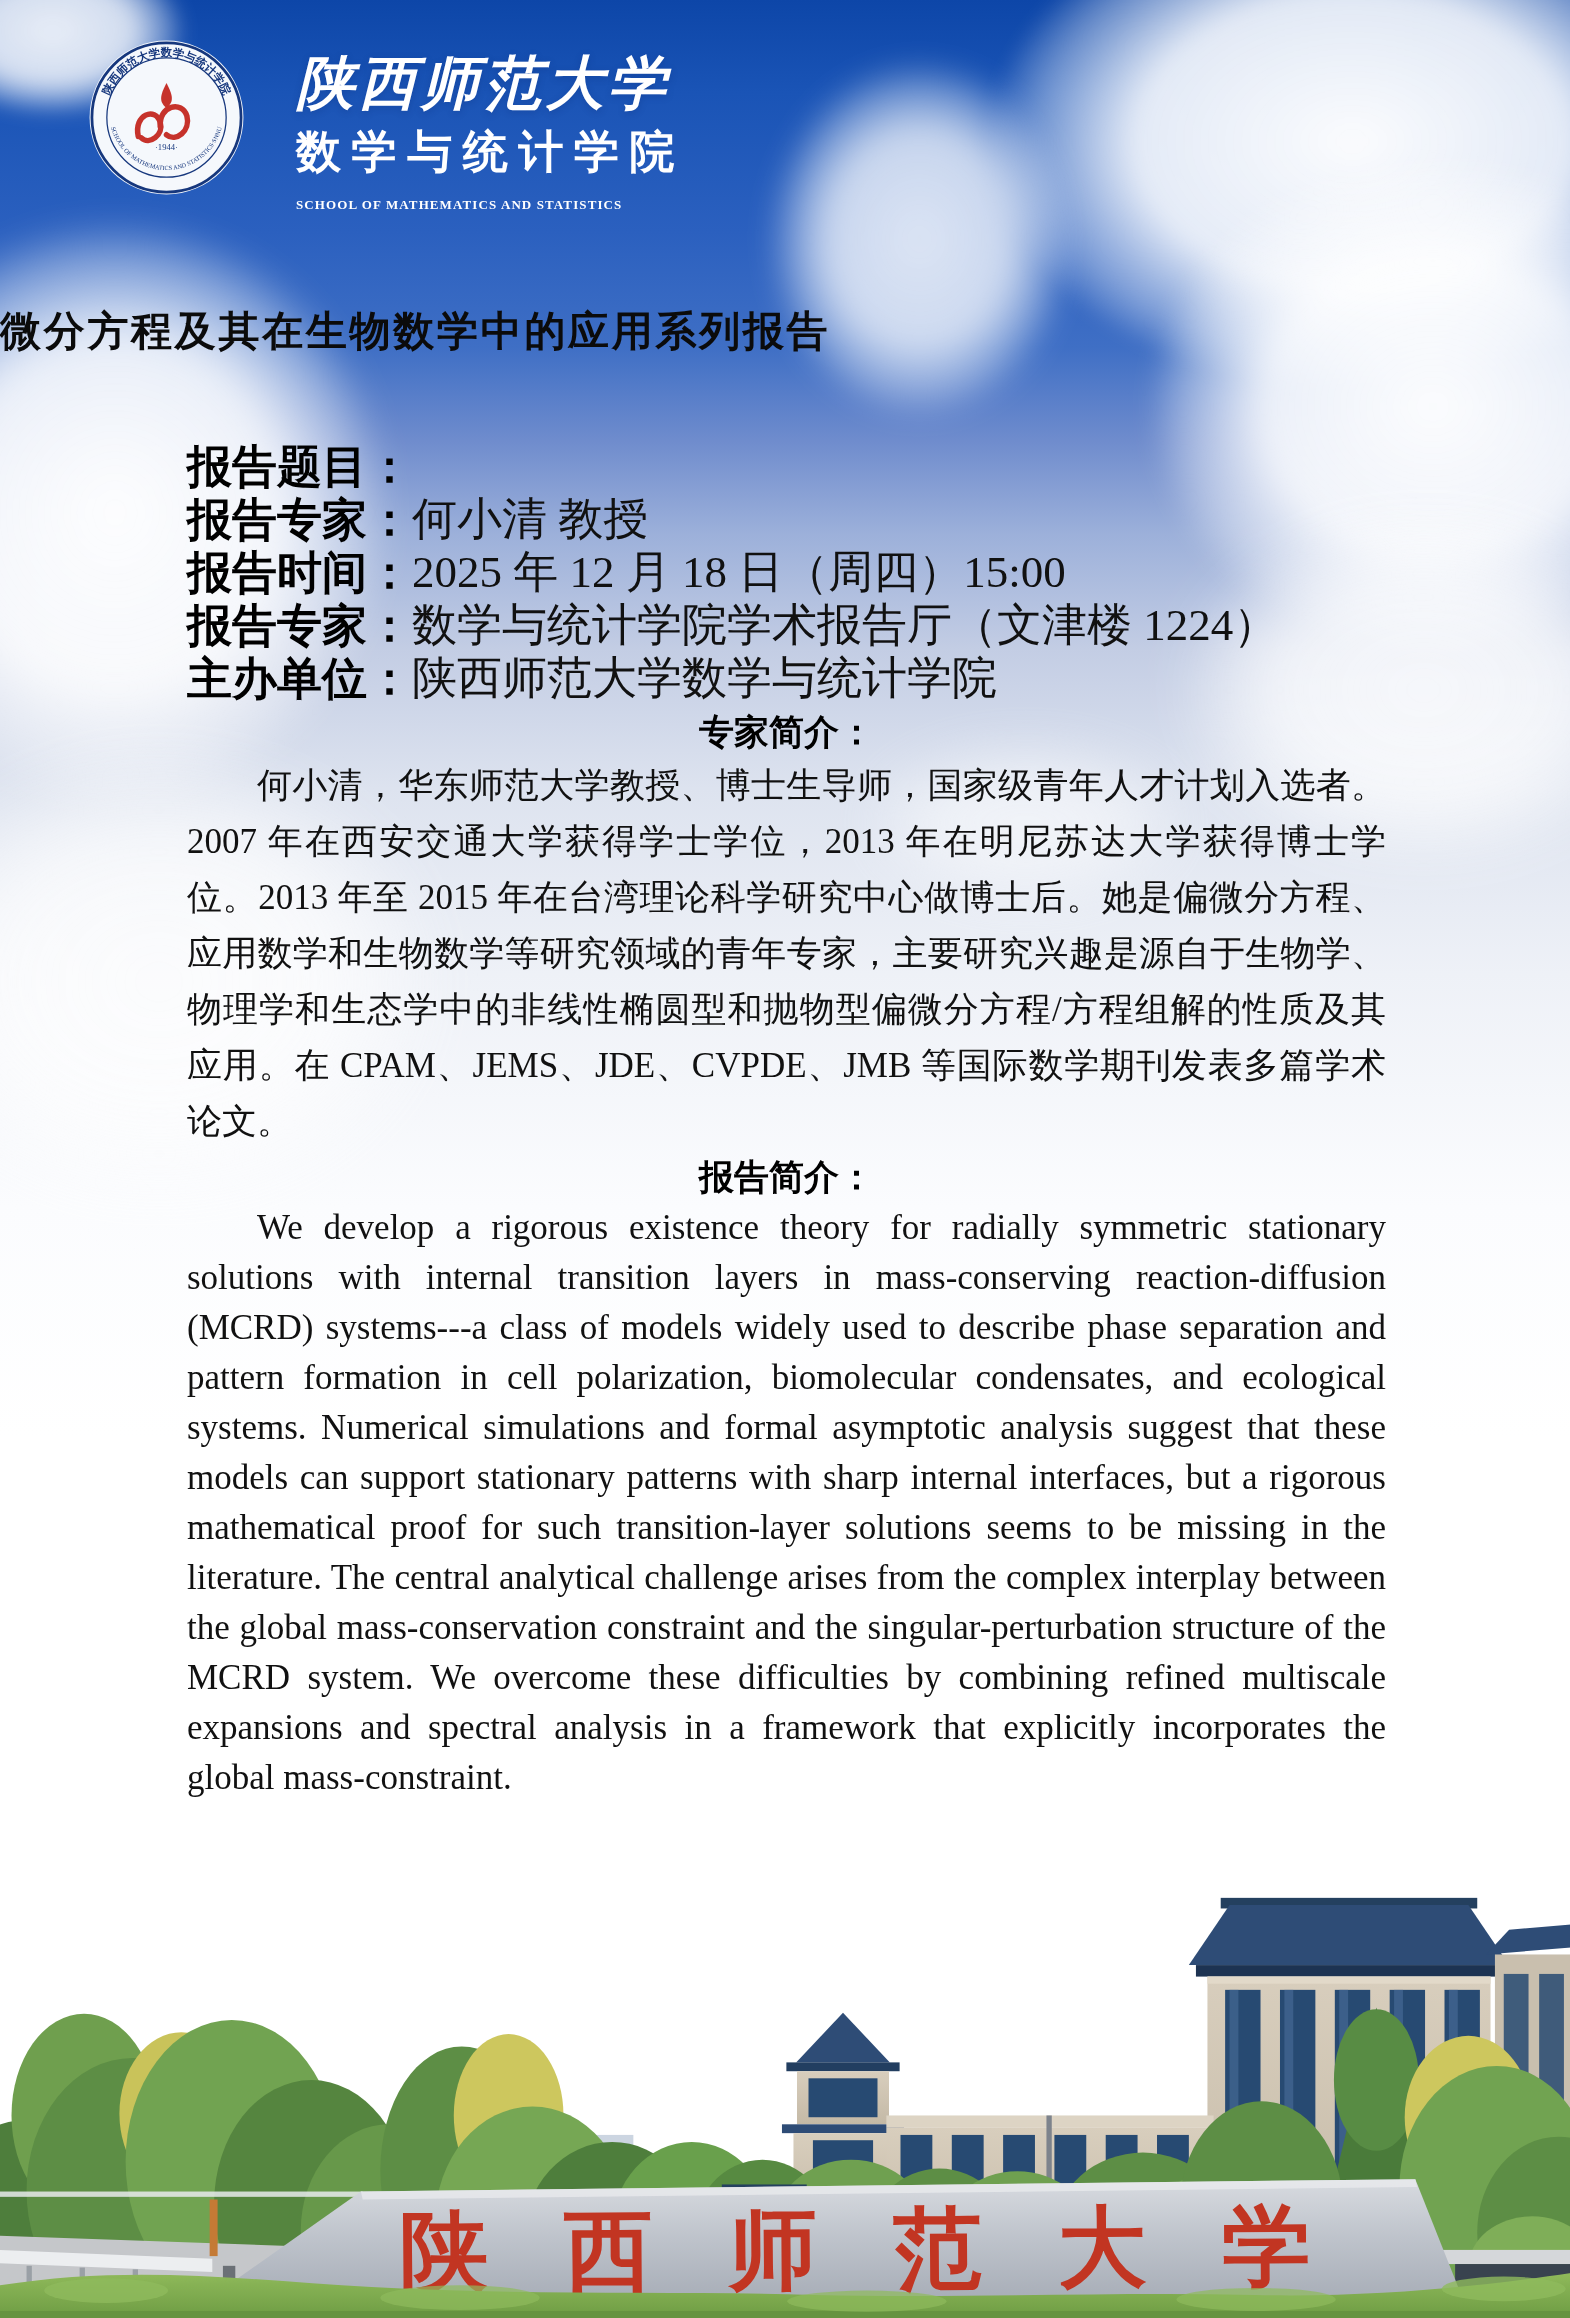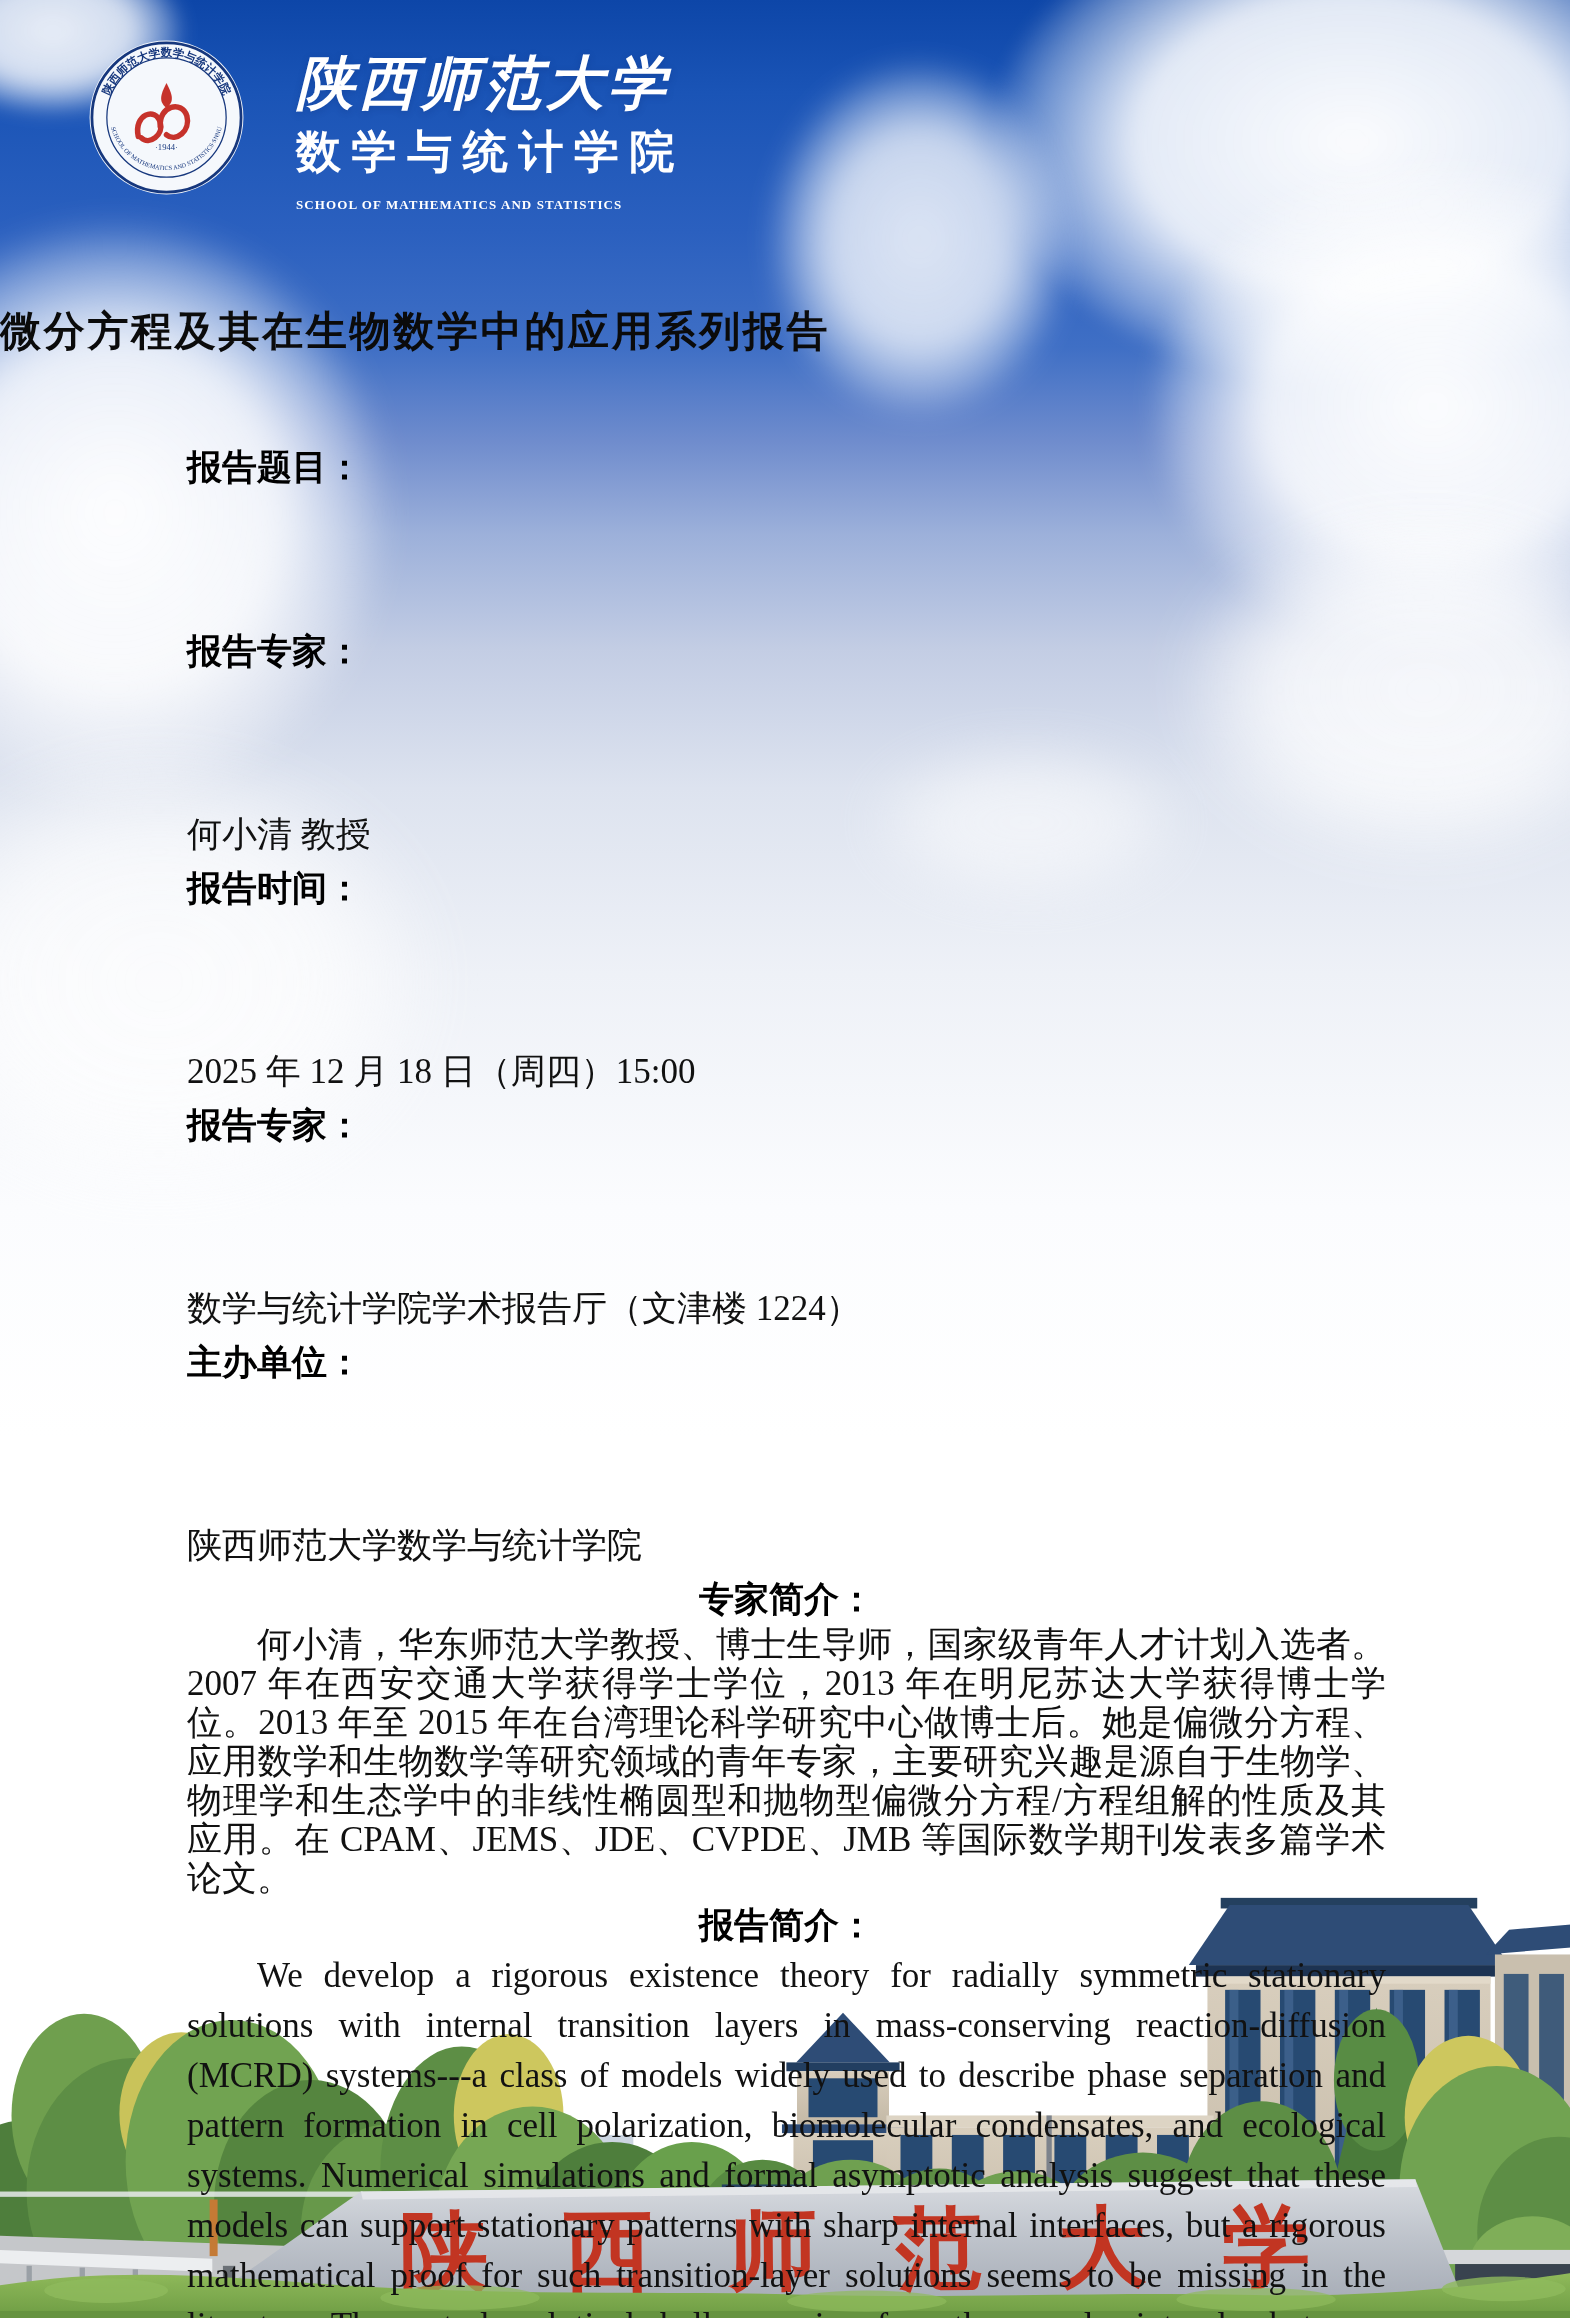--- a/index.html
+++ b/index.html
@@ -48,32 +48,32 @@
     font-size:13px;color:#fff;letter-spacing:1.1px;margin-top:22px;
   }
   
   .main-title{
     position:absolute;top:304px;left:0;width:100%;text-align:left;z-index:5;
     font-family:"Liberation Sans",sans-serif;font-weight:900;
     font-size:41px;letter-spacing:2.7px;color:#0b0b0b;
   }
   
   .content{position:absolute;left:187px;top:440px;width:1199px;z-index:5;}
-  .info-row{display:flex;align-items:flex-start;font-size:35px;line-height:53px;flex-direction:column;}
+  .info-row{display:flex;align-items:flex-start;font-size:45px;line-height:53px;}
   .info-label{
     flex:0 0 184px;font-family:"Liberation Sans",sans-serif;
     font-weight:bold;color:#000;white-space:nowrap;
   }
   .info-value{font-family:"Liberation Serif",serif;flex:1;}
   .section-heading{
     font-family:"Liberation Sans",sans-serif;font-weight:bold;
     font-size:35px;line-height:53px;color:#000;text-align:center;
   }
   .para{
-    font-size:35px;line-height:39px;text-align:justify;
+    font-size:35px;line-height:56px;text-align:justify;
     text-indent:2em;font-family:"Liberation Serif",serif;
   }
   .para.abstract{line-height:50px;}
   
   .photo{position:absolute;left:0;bottom:0;width:1571px;height:469px;z-index:4;}
 </style>
 </head>
 <body>
 
 <div class="sky"></div>

